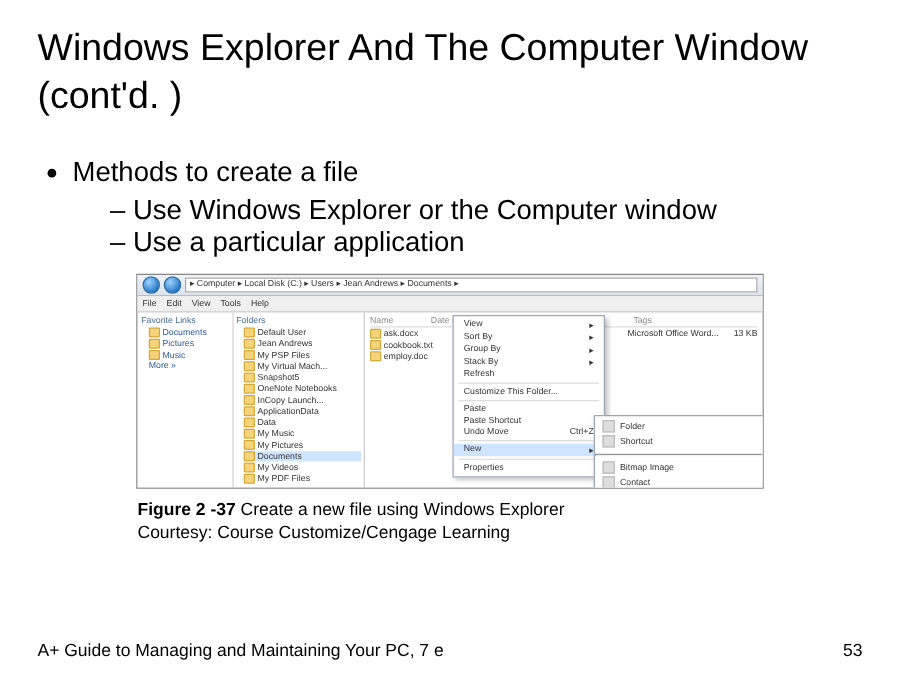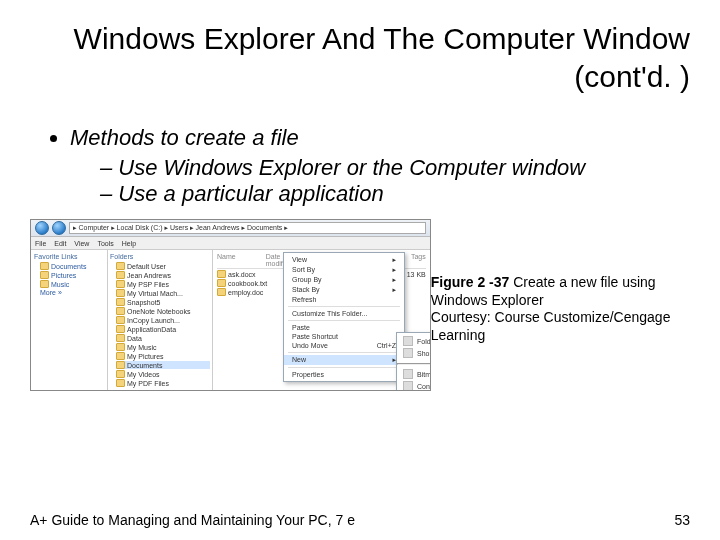--- a/index.html
+++ b/index.html
@@ -15,44 +15,43 @@
   .slide {
     width: 720px;
     height: 540px;
     padding: 20px 30px 10px 30px;
     box-sizing: border-box;
     position: relative;
   }
   h1.title {
     font-size: 30px;
     font-weight: 400;
-    text-align: right;
+    text-align: left;
     margin: 0 0 30px 0;
     line-height: 1.25;
   }
   ul.outer {
     list-style: disc;
-    margin: 12px;
+    margin: 0;
     padding-left: 28px;
     font-size: 22px;
-    font-style: italic;
   }
   ul.inner {
     list-style: none;
     margin: 4px 0 0 0;
     padding-left: 30px;
     font-size: 22px;
   }
   ul.inner li::before {
     content: "– ";
   }
   .figwrap {
     margin-top: 12px;
     display: flex;
-    flex-direction: row;
+    flex-direction: column;
     align-items: center;
   }
   .explorer {
     width: 500px;
     height: 170px;
     border: 1px solid #888;
     font-size: 7px;
     background: #f4f6f9;
     display: flex;
     flex-direction: column;

